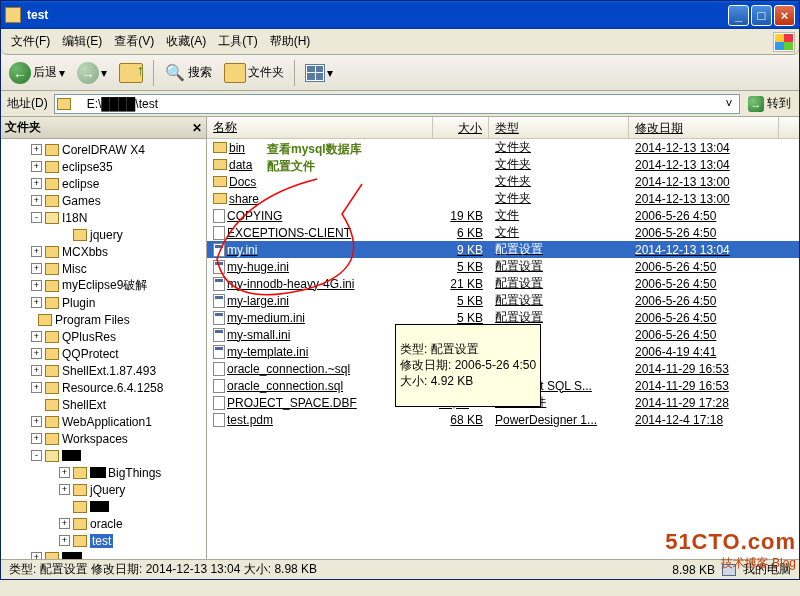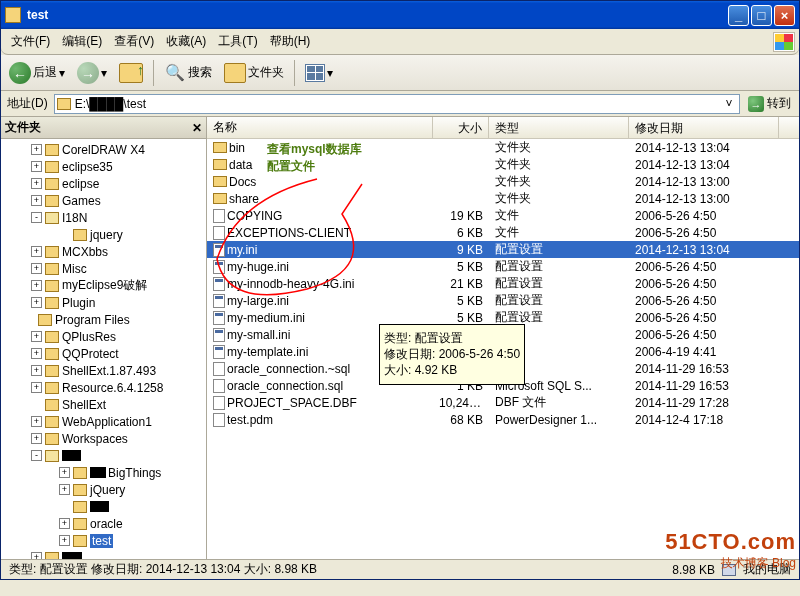--- a/index.html
+++ b/index.html
@@ -21,59 +21,59 @@
 .fwd .icn { background: radial-gradient(circle at 30% 30%, #b8d8b8,#8aaa8a); }
 .up .icn { background: #f5d47a; border:1px solid #a07a20; border-radius:2px; width:24px; height:20px; position:relative; }
 .up .icn::after{content:"↑";position:absolute;right:-2px;top:-2px;color:#2a7a2a;font-weight:bold;}
 .search-icn { width: 22px; height: 22px; display:flex;align-items:center;justify-content:center;font-size:16px;color:#3a6aa0;}
 .folder-icn { width:22px;height:20px;background:#f5d47a;border:1px solid #a07a20;border-radius:2px;}
 .views-icn{width:20px;height:18px;border:1px solid #5a7aa0;display:grid;grid-template-columns:1fr 1fr;grid-template-rows:1fr 1fr;gap:1px;padding:1px;background:#fff;}
 .views-icn div{background:#5a7aa0;}
 .sep { width: 1px; height: 26px; background: #aca899; margin: 0 2px; }
 .addrbar { height: 26px; display: flex; align-items: center; padding: 0 4px; background: #ece9d8; border-bottom: 1px solid #aca899; gap: 4px; }
 .addrbar .lbl { padding: 0 2px; }
-.addrbox { flex: 1; height: 20px; background: #fff; border: 1px solid #7f9db9; display: flex; align-items: center; padding: 0 2px; gap: 4px; }
+.addrbox { flex: 1; height: 20px; background: #fff; border: 1px solid #7f9db9; display: flex; align-items: center; padding: 0 2px; gap: 16px; }
 .addrbox .fld { width: 14px; height: 12px; background: #f5d47a; border: 1px solid #a07a20; }
 .addrbox .path { flex: 1; }
 .addrbox .dd { width: 16px; text-align: center; color: #000; }
 .gobtn { height: 20px; display: flex; align-items: center; gap: 3px; padding: 0 4px; }
 .gobtn .gicn { width: 16px; height: 16px; background: radial-gradient(circle at 30% 30%,#7ec77e,#2a7a2a); border-radius: 3px; color: #fff; display: flex; align-items: center; justify-content: center; font-size: 11px; }
 .body { flex: 1; display: flex; overflow: hidden; background: #fff; }
 .treepanel { width: 206px; display: flex; flex-direction: column; border-right: 1px solid #aca899; background:#fff;}
 .treehdr { height: 22px; background: linear-gradient(to bottom,#ebeadb,#d6d2c2); border-bottom: 1px solid #aca899; display: flex; align-items: center; padding: 0 4px; font-weight: bold; }
 .treehdr .x { margin-left: auto; font-family: Arial; cursor: pointer; }
 .tree { flex: 1; overflow: auto; padding: 2px 0; }
 .tnode { display: flex; align-items: center; height: 17px; padding: 0 2px; white-space: nowrap; }
 .tnode .exp { width: 11px; height: 11px; border: 1px solid #808080; display: flex; align-items: center; justify-content: center; font-size: 9px; line-height: 1; margin-right: 3px; background:#fff; color:#000;}
 .tnode .noexp { width: 14px; }
 .tnode .fld { width: 14px; height: 12px; background: #f5d47a; border: 1px solid #a07a20; margin-right: 3px; flex-shrink: 0; }
 .tnode .fld.open { background: #f5e4a0; }
 .tnode .redact { background: #000; color: #000; padding: 0 8px; height: 11px; margin-right: 2px;}
 .tnode.sel .lbl { background: #316ac5; color: #fff; padding: 0 2px;}
-.listpanel { flex: 1; display: flex; flex-direction: column; position: relative; }
+.listpanel { flex: 1; display: flex; flex-direction: column; position: relative; text-decoration: underline; }
 .listhdr { height: 22px; display: flex; background: linear-gradient(to bottom,#fdfdfb,#ece9d8); border-bottom: 1px solid #cbc7b8; }
 .listhdr .col { border-right: 1px solid #cbc7b8; padding: 3px 6px; }
 .list { flex: 1; overflow: auto; position: relative; }
 .row { display: flex; height: 17px; align-items: center; }
 .row .cell { padding: 0 6px; overflow: hidden; white-space: nowrap; text-overflow: ellipsis; }
 .row .icn { width: 16px; height: 14px; margin-right: 2px; flex-shrink: 0; display:inline-block; vertical-align:middle;}
 .icn.folder { background: #f5d47a; border: 1px solid #a07a20; width:14px;height:11px;}
 .icn.file { background: #fff; border: 1px solid #888; width:12px;height:14px; position:relative;}
 .icn.ini { background: #fff; border: 1px solid #888; width:12px;height:14px; position:relative;}
 .icn.ini::after{content:"";position:absolute;top:1px;left:1px;width:8px;height:3px;background:#4a6aa0;}
 .icn.sql { background: #fff; border: 1px solid #888; width:12px;height:14px;}
 .icn.dbf { background: #fff; border: 1px solid #888; width:12px;height:14px;}
 .row.sel { background: #316ac5; color: #fff; }
 .c-name { width: 226px; display:flex;align-items:center;}
 .c-size { width: 56px; text-align: right; }
 .c-type { width: 140px; }
 .c-date { width: 150px; }
 .annot { position: absolute; color: #4d7c0f; font-size: 16px; font-weight: bold; pointer-events: none; z-index: 5; font-family: SimSun; }
 .redcurve { position: absolute; pointer-events: none; z-index: 4; }
-.tooltip { position: absolute; background: #ffffe1; border: 1px solid #000; padding: 5px 4px; font-size: 12px; z-index: 6; line-height: 1.35;}
+.tooltip { position: absolute; background: #ffffe1; border: 1px solid #000; padding: 16px 4px; font-size: 12px; z-index: 6; line-height: 1.35; margin-left: 16px;}
 .statusbar { height: 20px; border-top: 1px solid #aca899; background: #ece9d8; display: flex; align-items: center; padding: 0 4px; }
 .statusbar .seg { padding: 4px 4px; }
 .statusbar .seg.r { margin-left: auto; }
 .statusbar .compicn { width: 14px; height: 12px; background: #d0d8e8; border: 1px solid #5a6a8a; margin: 0 3px; }
 .watermark { position: absolute; right: 4px; bottom: 24px; text-align: right; color: #c2410c; font-family: Arial; pointer-events:none; z-index:10;}
 .watermark .big { font-size: 22px; font-weight: bold; letter-spacing: 1px;}
 .watermark .small { font-size: 12px; }
 .winlogo::before{content:"";display:block;width:18px;height:16px;margin:1px;background:conic-gradient(#e34 0 25%,#6c3 0 50%,#39e 0 75%,#fc3 0);}
 </style>
 </head>

